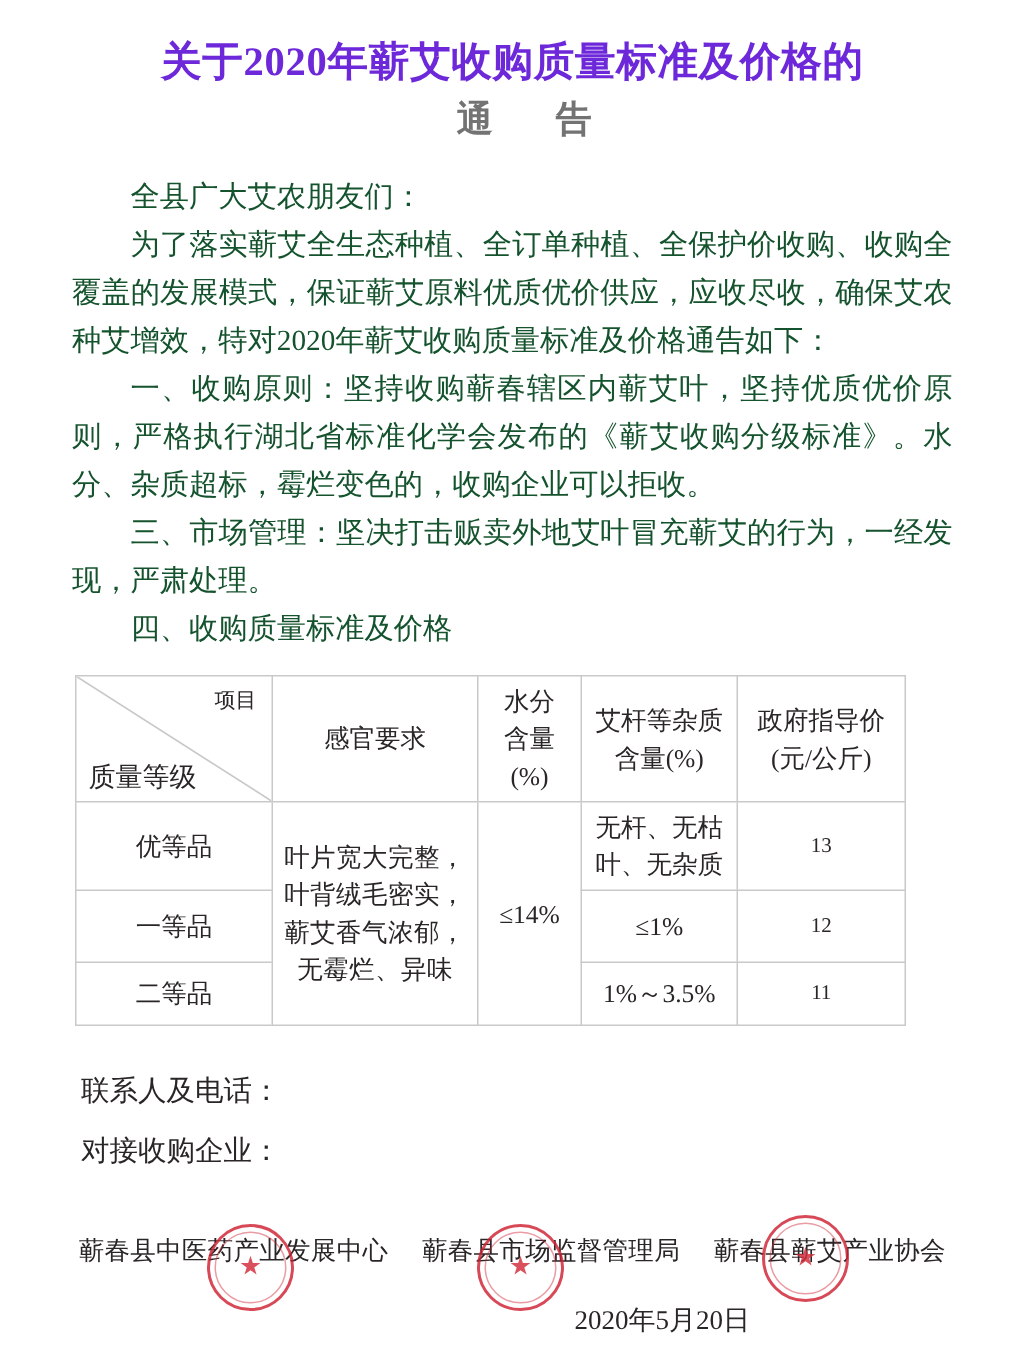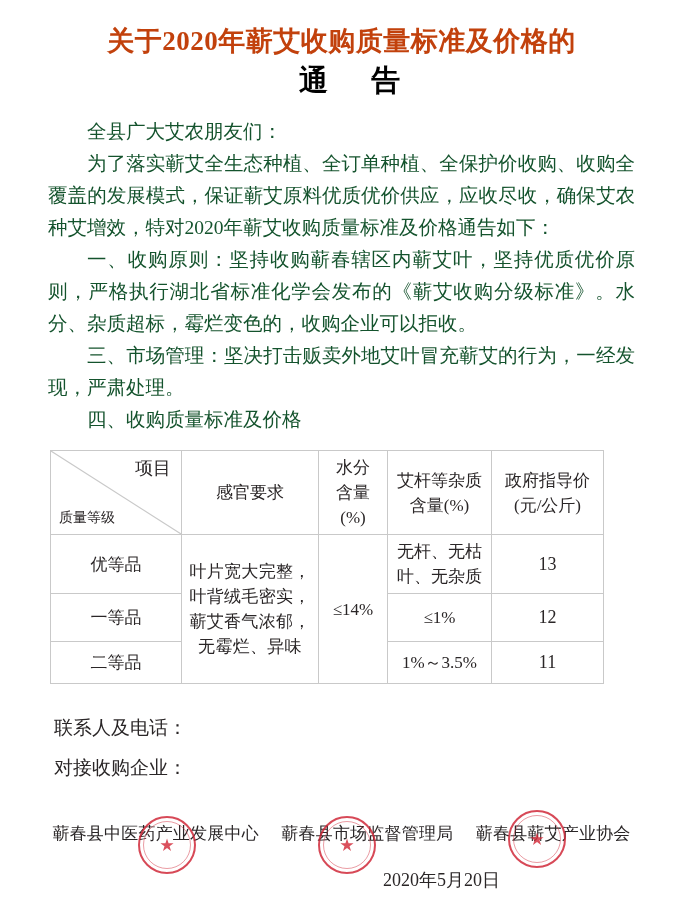--- a/index.html
+++ b/index.html
@@ -27,28 +27,28 @@
   
   .title-block {
     padding-top: 22px;
     text-align: center;
   }
   .title-line1 {
     font-size: 27px;
     font-weight: bold;
     letter-spacing: 0.5px;
     line-height: 38px;
-    color: #c2410c;
+    color: #6d28d9;
     white-space: nowrap;
   }
   .title-line2 {
-    font-size: 29px;
+    font-size: 24px;
     font-weight: bold;
     line-height: 40px;
-    color: #000000;
+    color: #737373;
     padding-left: 34px;
     letter-spacing: 18px;
     padding-right: 0;
     text-align: center;
   }
 
   
   .body-block {
     margin-top: 16px;
     font-size: 19.5px;
@@ -101,45 +101,45 @@
   td.diag .diag-line {
     position: absolute;
     left: 0; top: 0;
     width: 100%; height: 100%;
     pointer-events: none;
   }
   td.diag .d-item {
     position: absolute;
     right: 10px;
     top: 6px;
+    font-size: 14px;
+    line-height: 22px;
+  }
+  td.diag .d-grade {
+    position: absolute;
+    left: 8px;
+    bottom: 5px;
     font-size: 18px;
     line-height: 22px;
   }
-  td.diag .d-grade {
-    position: absolute;
-    left: 8px;
-    bottom: 5px;
-    font-size: 14px;
-    line-height: 22px;
-  }
   .hdr-multi {
     font-size: 17px;
     line-height: 23px;
   }
   .cell-lines {
     line-height: 26px;
     font-size: 17px;
   }
   .sense-cell {
     line-height: 30px;
     font-size: 17px;
     letter-spacing: 0.3px;
   }
   .price-num {
-    font-size: 18px;
+    font-size: 14px;
   }
   .row-h1 { height: 40px; }
   .row-h2 { height: 48px; }
   .row-h3 { height: 42px; }
 
   
   .footer-lines {
     margin-top: 24px;
     font-size: 19px;
     line-height: 40px;

